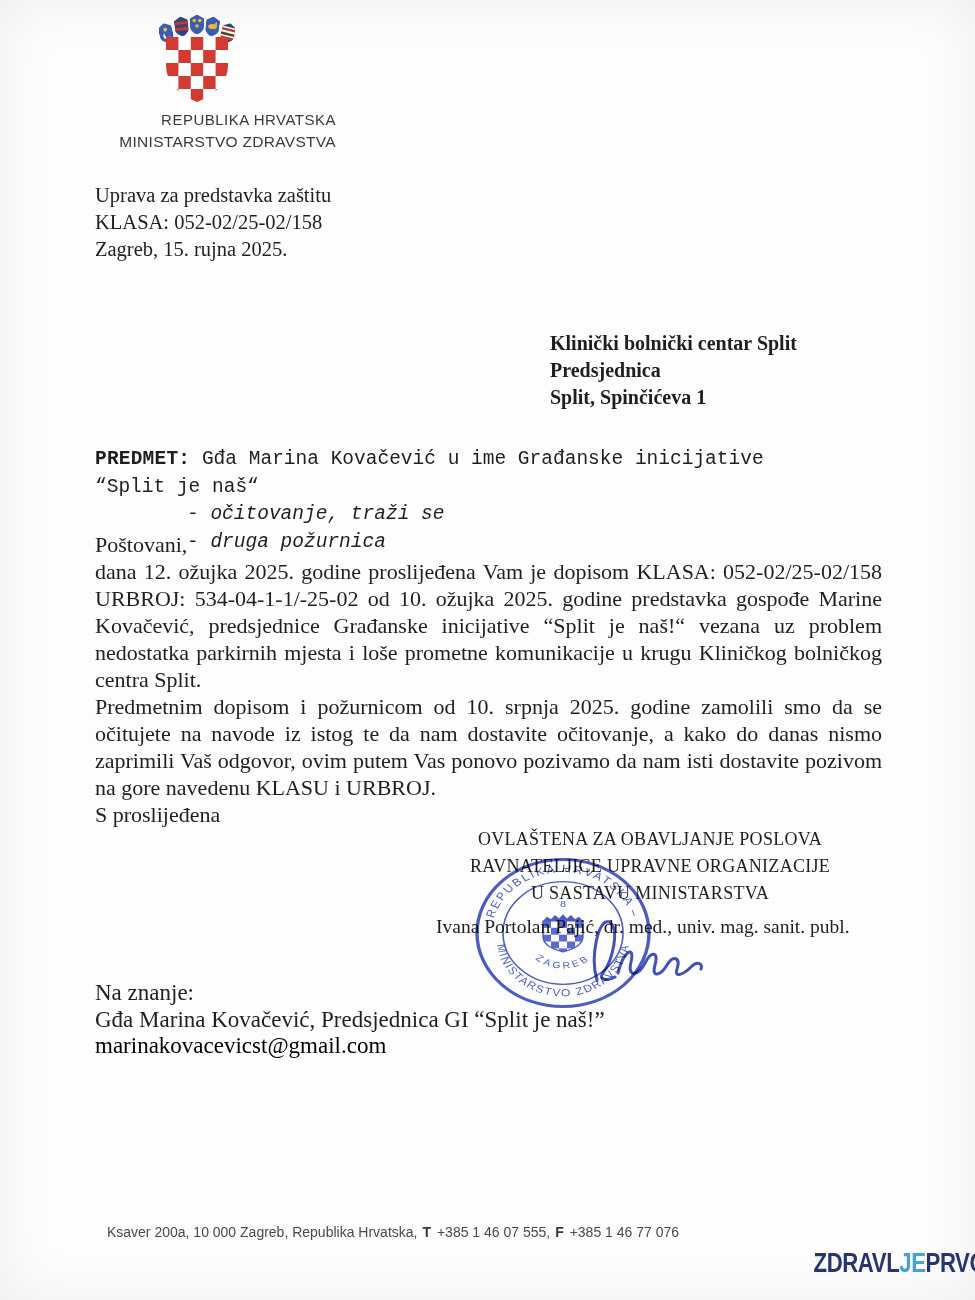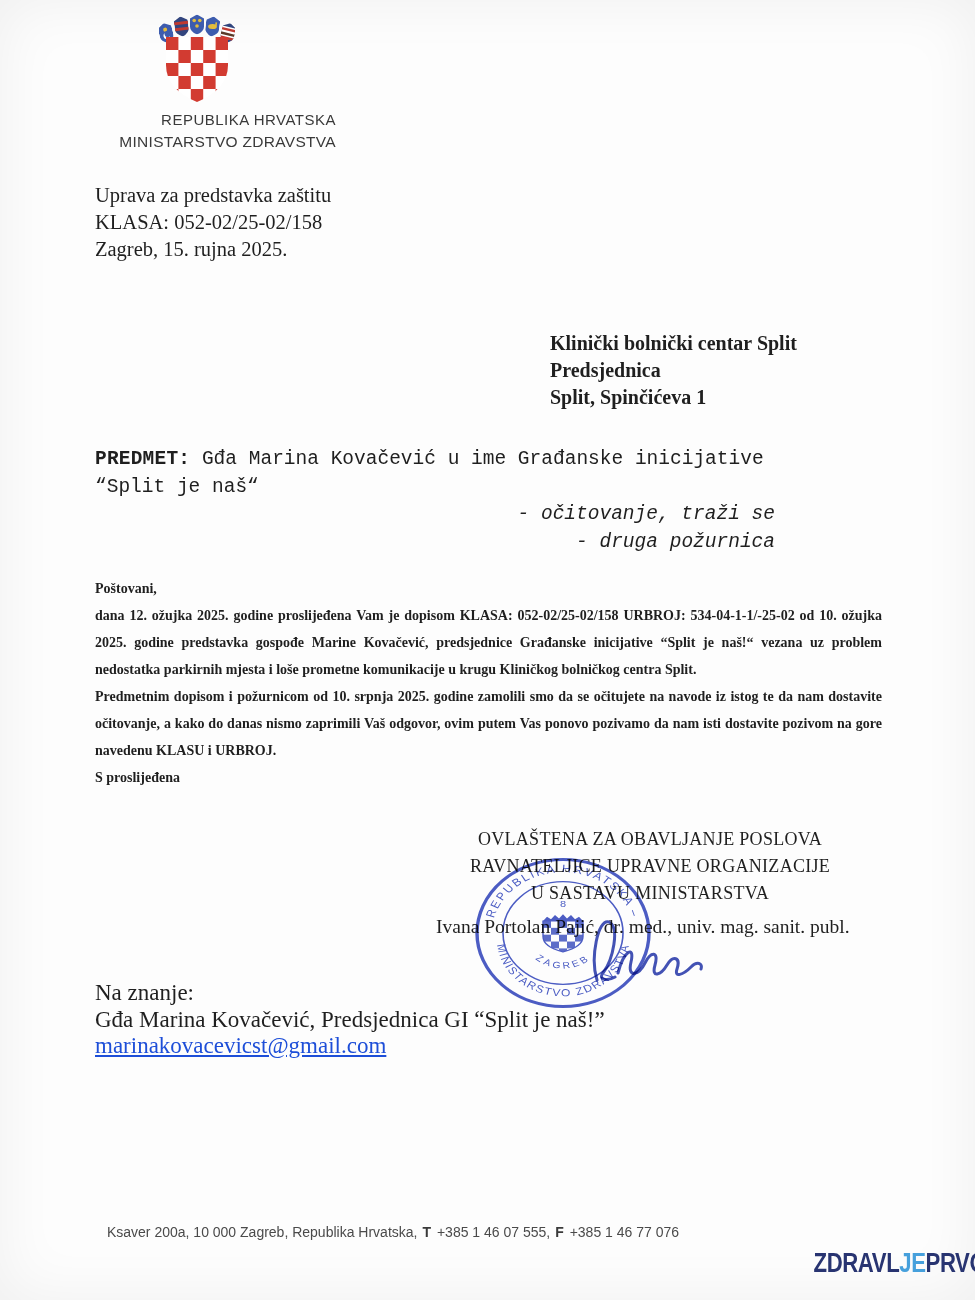--- a/index.html
+++ b/index.html
@@ -12,35 +12,35 @@
   .coat{display:block;margin:0 auto 7px;}
   .lh1{font-size:15px;letter-spacing:.5px;}
   .lh2{font-size:15.5px;letter-spacing:.3px;margin-top:5px;}
   
   .meta{position:absolute;left:95px;top:182px;font-size:20.5px;line-height:27px;}
   
   .recipient{position:absolute;left:550px;top:322px;font-weight:bold;font-size:20px;line-height:27px;margin-top:8px;}
   
   .subject{position:absolute;left:95px;top:446px;width:680px;font-size:19.5px;line-height:27.5px;font-family:Liberation Mono, monospace;}
   .subject b{letter-spacing:.2px;}
-  .subject-items{font-style:italic;padding-left:92px;text-align:right;}
-  
-  .bodytext{position:absolute;left:95px;top:575px;width:787px;font-size:14px;line-height:27px;text-align:justify;font-weight:bold;}
+  .subject-items{font-style:italic;padding-left:92px;}
+  
+  .bodytext{position:absolute;left:95px;top:531px;width:787px;font-size:22px;line-height:27px;text-align:justify;}
   .salutation{margin:0 0 18px 0;}
   .bodytext p{margin:0;}
   .closing{margin-top:11px;}
   
   .sig-block{position:absolute;left:435px;top:826px;width:430px;text-align:center;
              font-size:18px;line-height:27px;letter-spacing:.3px;}
   .sig-name{position:absolute;left:436px;top:916px;width:460px;font-size:19.5px;}
   .stamp{position:absolute;left:473px;top:856px;mix-blend-mode:multiply;opacity:.92;}
   .scribble{position:absolute;left:562px;top:900px;mix-blend-mode:multiply;opacity:.9;}
   
   .cc{position:absolute;left:95px;top:980px;font-size:23px;line-height:26.5px;}
-  .email{color:#1d4ed8;text-decoration:underline;cursor:pointer;margin-top:13px;}
+  .email{color:#000000;cursor:pointer;margin-top:13px;}
   
   .footer{position:absolute;left:0;top:1224px;width:786px;text-align:center;
           font-family:"Liberation Sans",sans-serif;font-size:14px;color:#4a4a4a;}
   .footer b{color:#3a3a3a;margin:0 2px 0 5px;}
   .logo{position:absolute;left:0;top:1248px;width:975px;text-align:right;margin-left:37px;}
   .logo-inner{display:inline-block;transform:scaleX(.82);transform-origin:center;
               font-family:"Liberation Sans",sans-serif;font-weight:800;font-size:27px;
               letter-spacing:-.5px;color:#283471;white-space:nowrap;}
   .logo-accent{color:#46a0dc;}
 </style>

